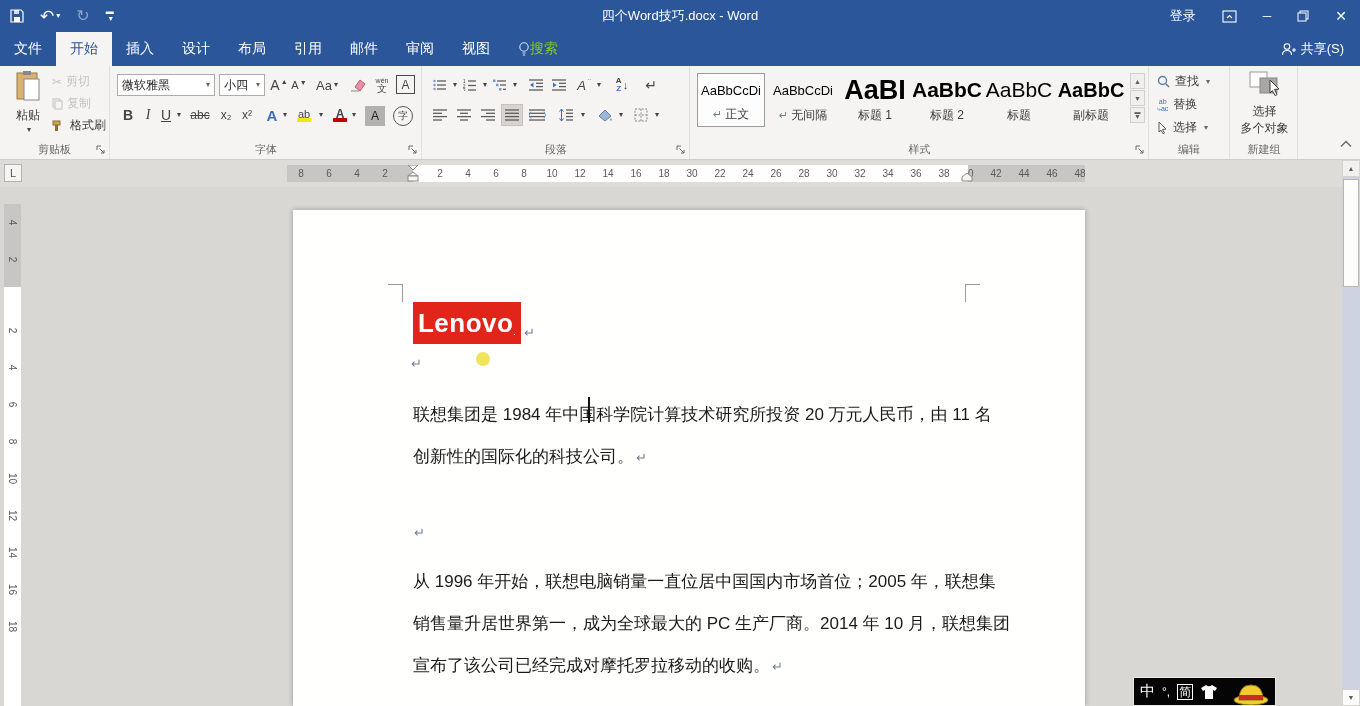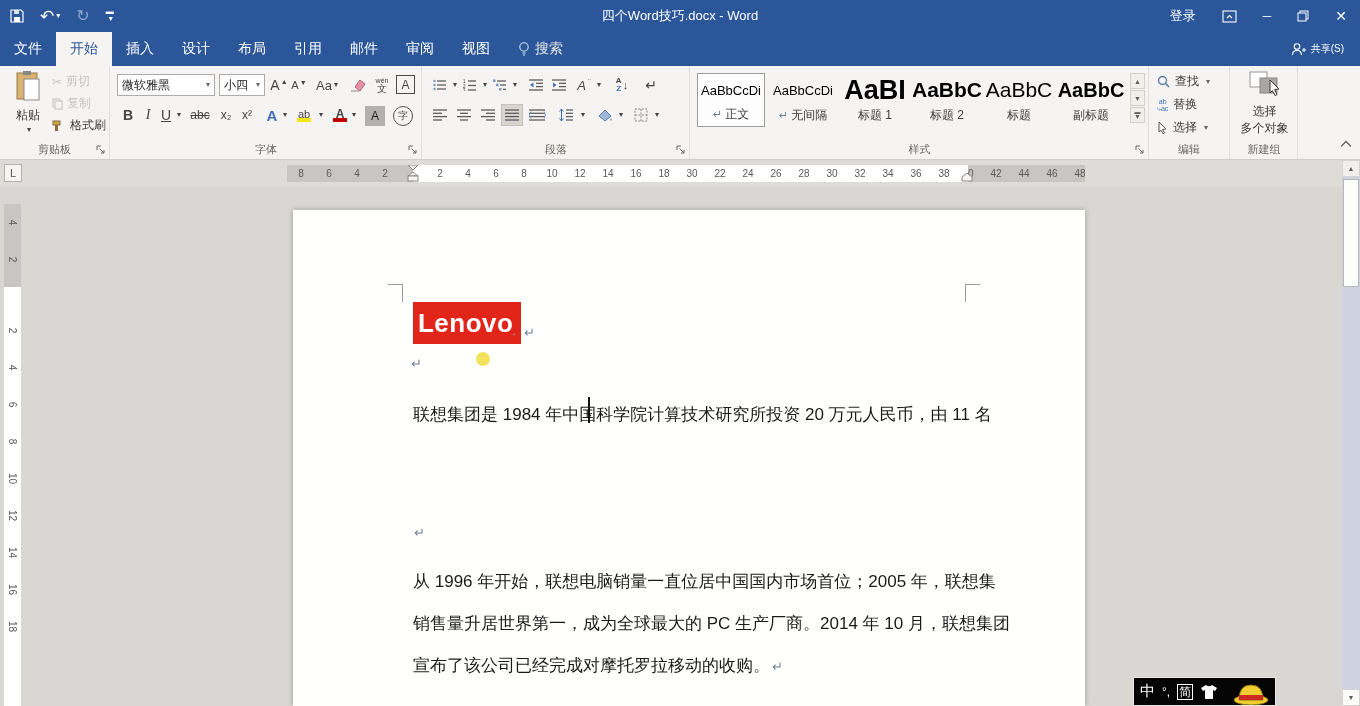--- a/index.html
+++ b/index.html
@@ -14,22 +14,22 @@
   .dim{opacity:.45}
   .tb-title{position:absolute;left:0;top:0;width:100%;height:32px;display:flex;align-items:center;justify-content:center;font-size:13px}
   .tb-right{position:absolute;right:0;top:0;height:32px;display:flex;align-items:center}
   .tb-right>div{height:32px;display:flex;align-items:center;padding:0 13px}
   .caret{font-size:8px;line-height:1;margin-left:2px}
 
   
   #tabrow{position:absolute;left:0;top:32px;width:1360px;height:34px;background:#2b579a;display:flex;align-items:stretch;color:#fff;font-size:14px}
   .rtab{display:flex;align-items:center;padding:0 14px}
   .rtab.active{background:#f5f4f2;color:#2b579a}
-  .rtab.search{color:#e5e5e5;display:flex;gap:5px;align-items:center}
-  #share-btn{position:absolute;right:8px;top:32px;height:34px;display:flex;align-items:center;gap:5px;color:#fff;font-size:10px;padding:0 8px}
+  .rtab.search{color:#84cc16;display:flex;align-items:center}
+  #share-btn{position:absolute;right:8px;top:32px;height:34px;display:flex;align-items:center;gap:5px;color:#fff;font-size:13px;padding:0 8px}
 
   
   #ribbon{position:absolute;left:0;top:66px;width:1360px;height:94px;background:#f5f4f2;border-bottom:1px solid #cfcdc9;font-size:12px}
   .grp{position:absolute;top:0;height:93px;border-right:1px solid #e2e0dd}
   .grp-label{position:absolute;bottom:2px;left:0;width:100%;text-align:center;font-size:11px;color:#696763}
   .launcher{position:absolute;right:3px;bottom:4px;width:10px;height:10px}
   .combo{position:absolute;height:22px;background:#fff;border:1px solid #aeacaa;display:flex;align-items:center;justify-content:space-between;padding:0 4px;font-size:12px;color:#222}
   .combo .caret{color:#666}
   .smallbtn{position:absolute;height:22px;display:flex;align-items:center;justify-content:center;color:#444}
   .row2{top:38px}
@@ -618,20 +618,21 @@
     </div>
     <span class="pilcrow" style="left:231px;top:115px">↵</span>
     <span class="pilcrow" style="left:118px;top:146px">↵</span>
     <div id="click-dot"></div>
 
     <div class="abs" style="left:120px;top:184px;width:560px">
 
         <div class="text-line"><span>联想集团是 1984 年中国科学院计算技术研究所投资 20 万元人民币，由 11 名</span><span class="mk"></span></div>
 
 
+        <div class="text-line"><span>创新性的国际化的科技公司。</span><span class="mk">↵</span></div>
       </div>
 
     <span class="pilcrow" style="left:121px;top:315px">↵</span>
 
     <div class="abs" style="left:120px;top:351px;width:560px">
 
         <div class="text-line"><span>从 1996 年开始，联想电脑销量一直位居中国国内市场首位；2005 年，联想集</span><span class="mk"></span></div>
 
 
         <div class="text-line"><span>销售量升居世界第一，成为全球最大的 PC 生产厂商。2014 年 10 月，联想集团</span><span class="mk"></span></div>

